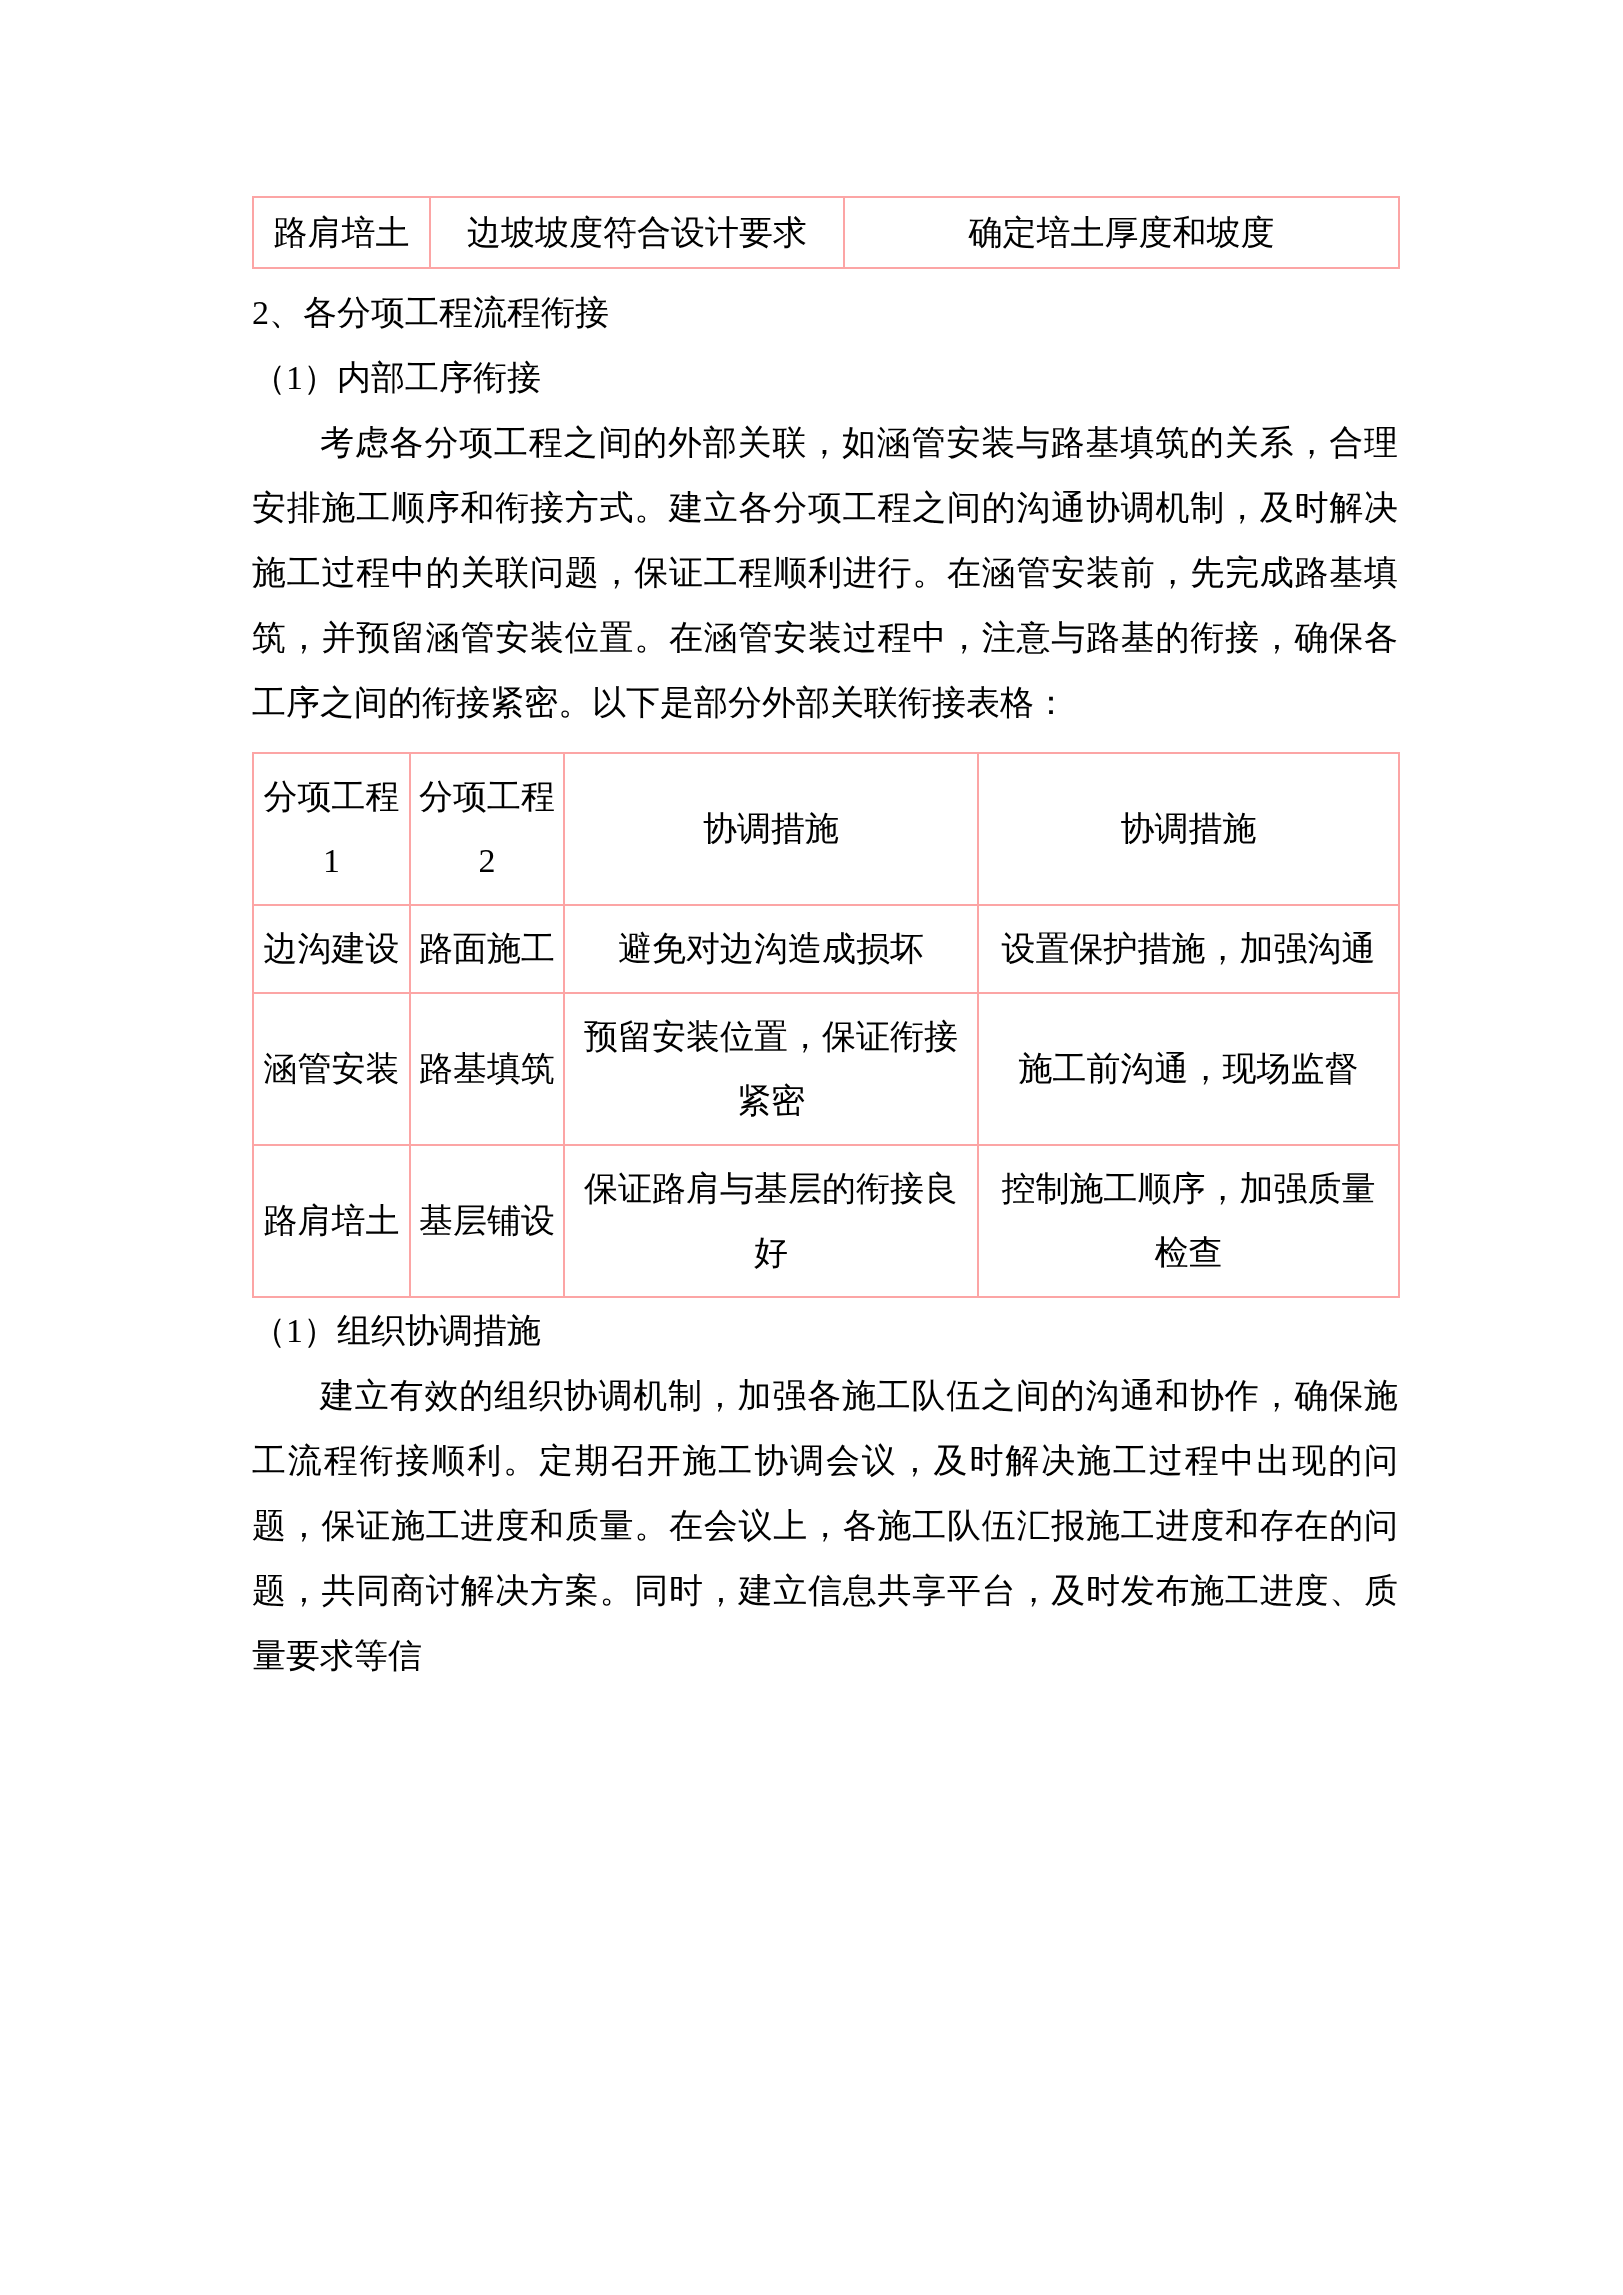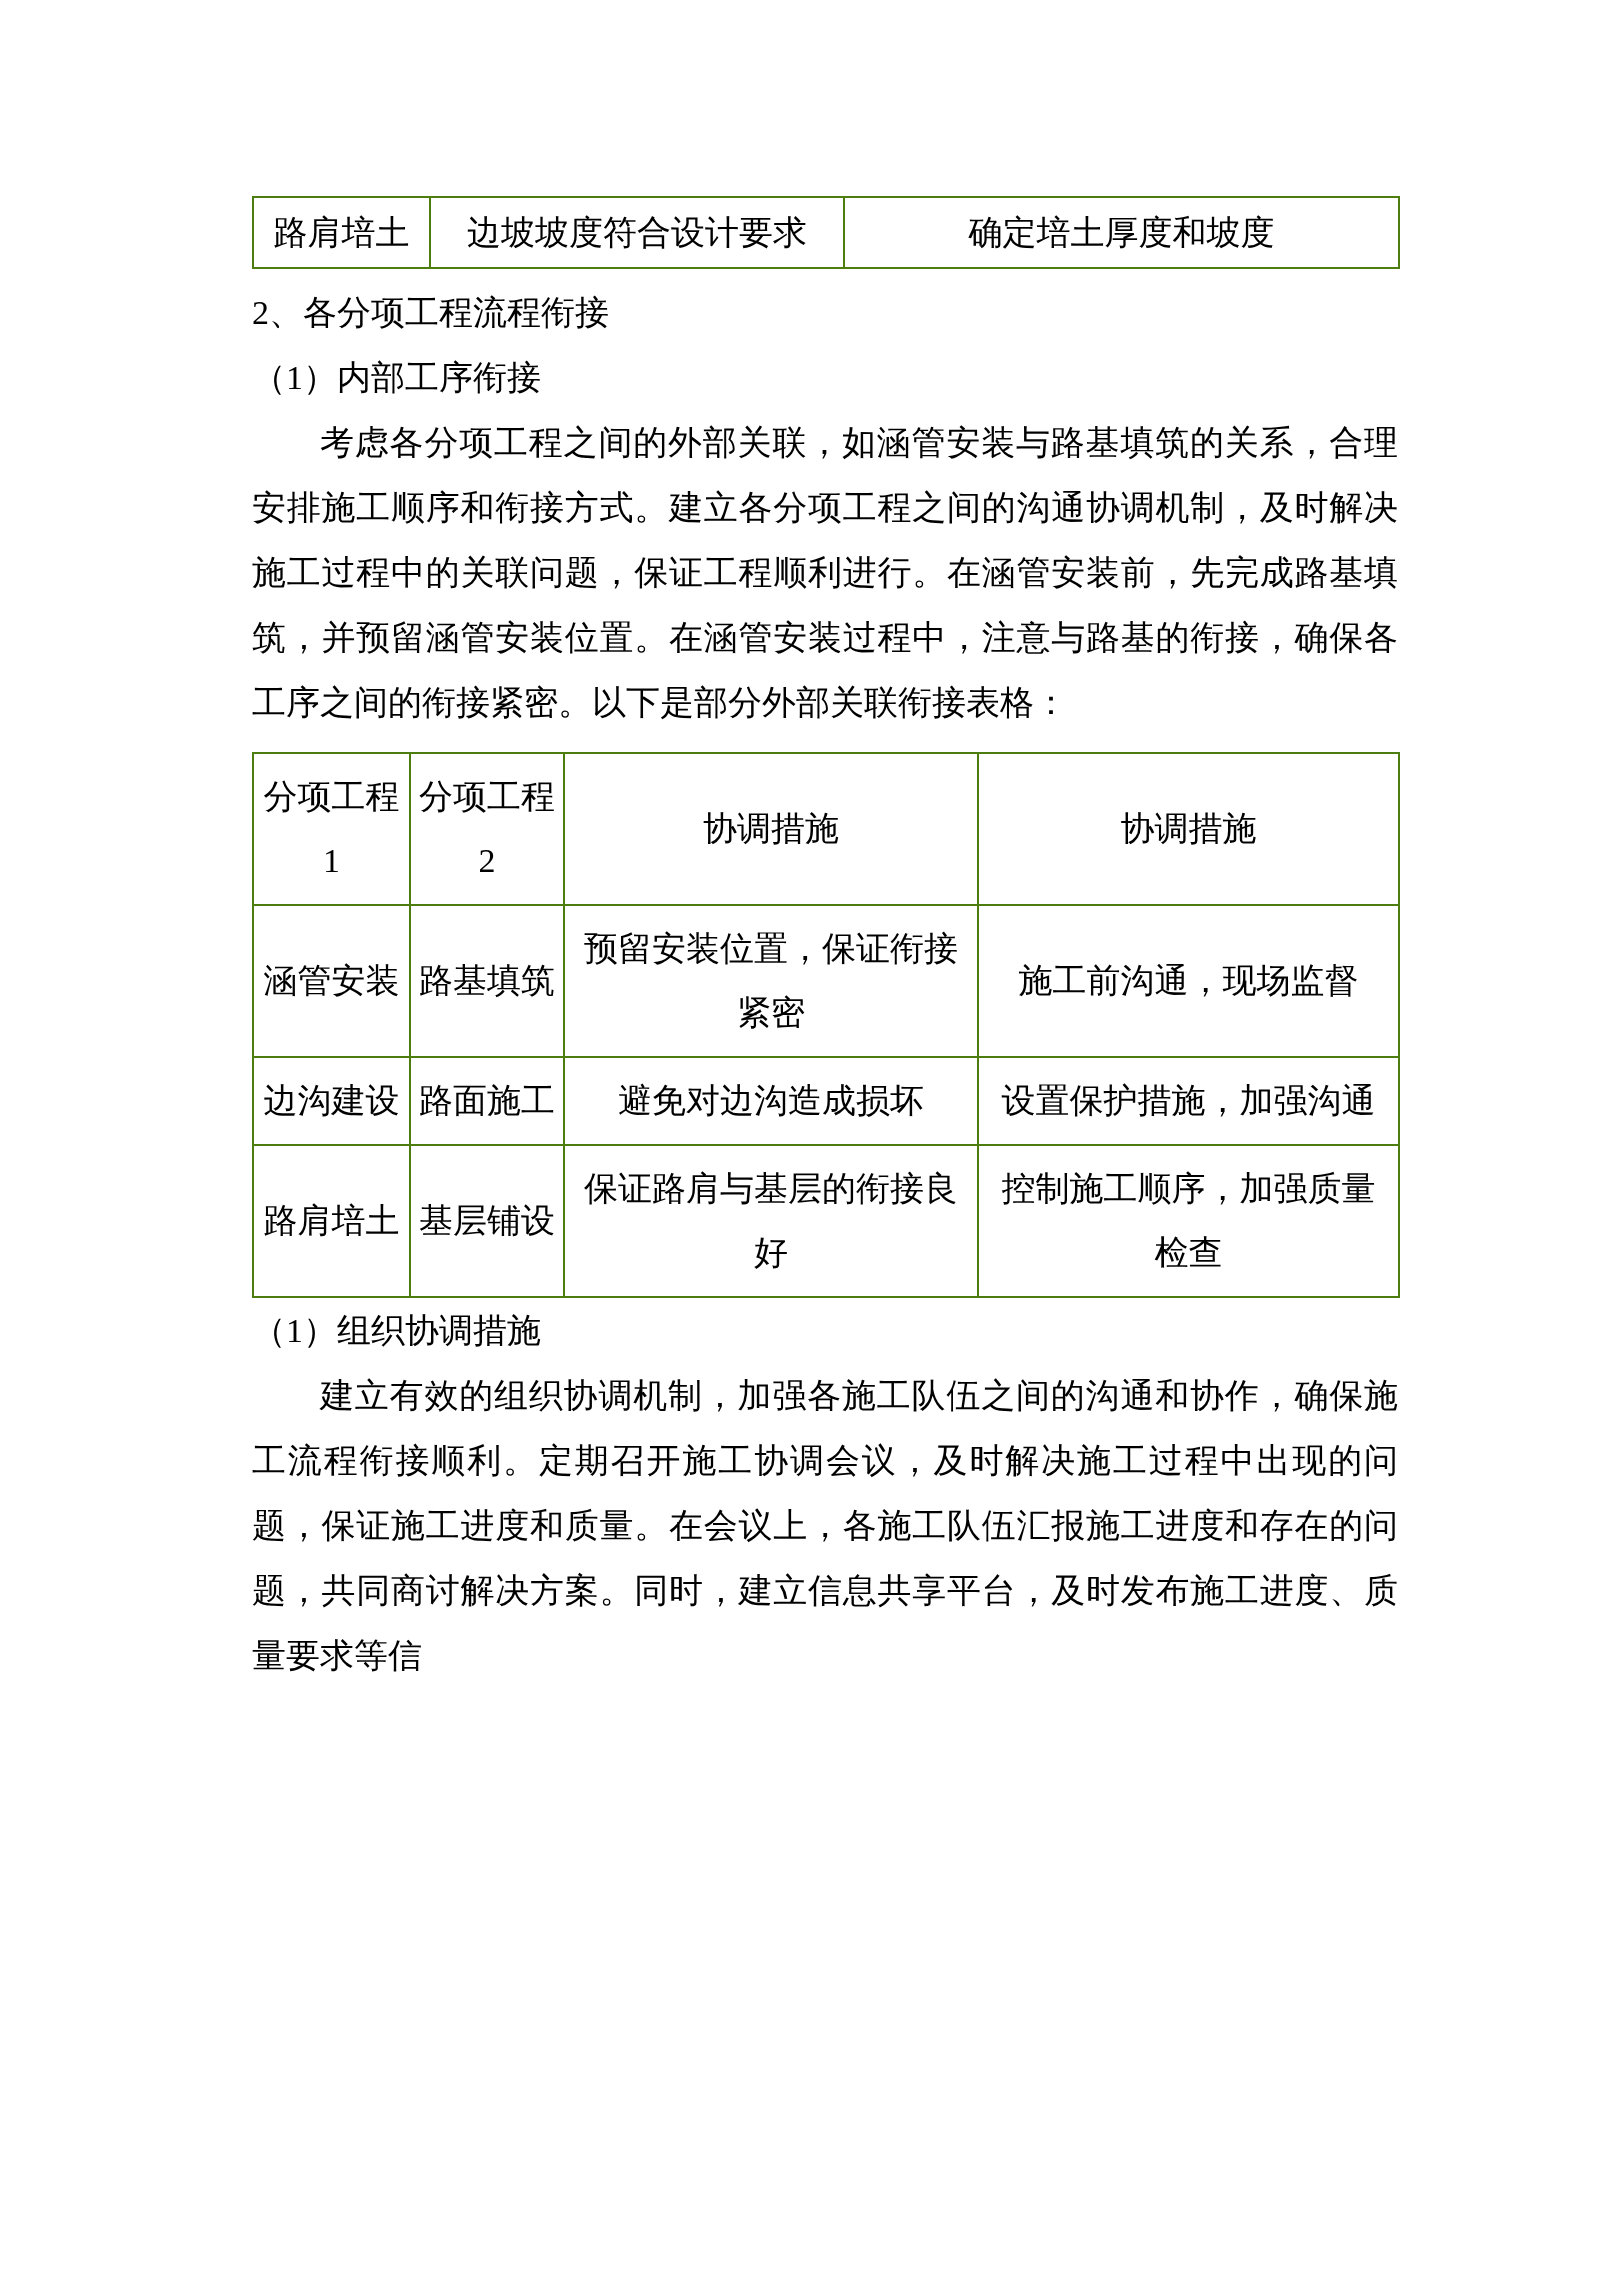--- a/index.html
+++ b/index.html
@@ -37,21 +37,21 @@
     text-indent: 68px;
   }
 
   table.tbl {
     border-collapse: collapse;
     width: 1146px;
     table-layout: fixed;
     font-size: 34px;
   }
   table.tbl td, table.tbl th {
-    border: 2px solid #4d7c0f;
+    border: 2px solid #fca5a5;
     text-align: center;
     vertical-align: middle;
     font-weight: normal;
     line-height: 64px;
     padding: 11px 6.5px;
   }
   table.top-table td { padding: 2.6px 6.5px; }
   table.link-table { margin-top: 17px; }
   table.link-table th { white-space: pre-line; }
   .after-table { margin-top: 11.8px; }
@@ -94,30 +94,30 @@
           <th>分项工程
 1</th>
           <th>分项工程
 2</th>
           <th>协调措施</th>
           <th>协调措施</th>
         </tr>
       </thead>
       <tbody>
         <tr>
+          <td>边沟建设</td>
+          <td>路面施工</td>
+          <td>避免对边沟造成损坏</td>
+          <td>设置保护措施，加强沟通</td>
+        </tr>
+        <tr>
           <td>涵管安装</td>
           <td>路基填筑</td>
           <td>预留安装位置，保证衔接紧密</td>
           <td>施工前沟通，现场监督</td>
-        </tr>
-        <tr>
-          <td>边沟建设</td>
-          <td>路面施工</td>
-          <td>避免对边沟造成损坏</td>
-          <td>设置保护措施，加强沟通</td>
         </tr>
         <tr>
           <td>路肩培土</td>
           <td>基层铺设</td>
           <td>保证路肩与基层的衔接良好</td>
           <td>控制施工顺序，加强质量检查</td>
         </tr>
       </tbody>
     </table>
 

